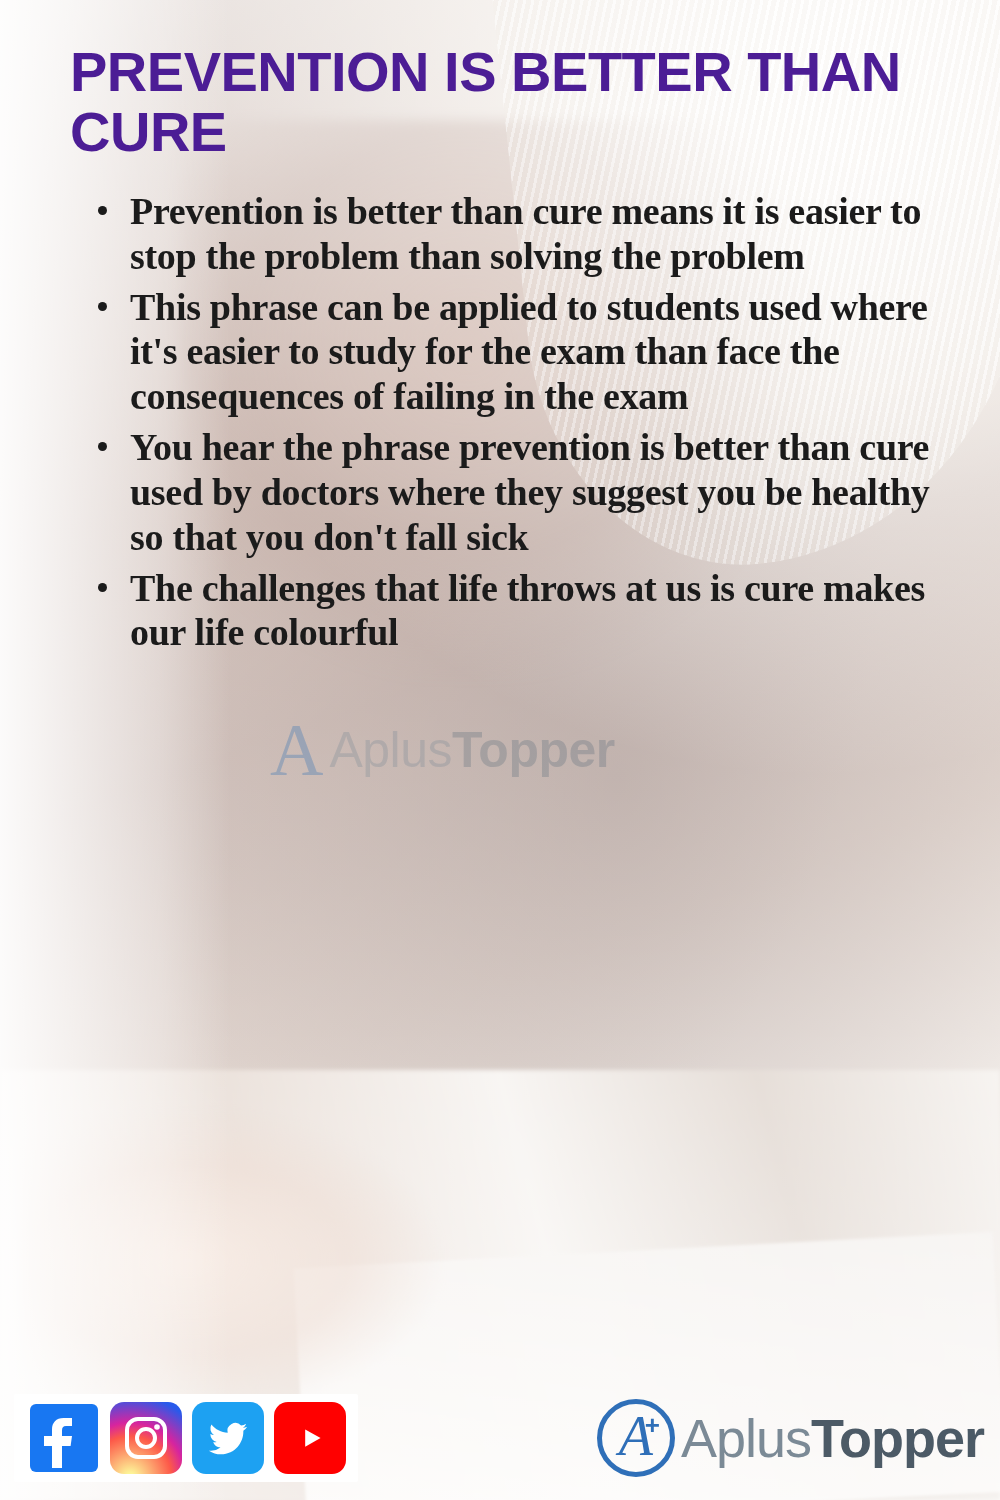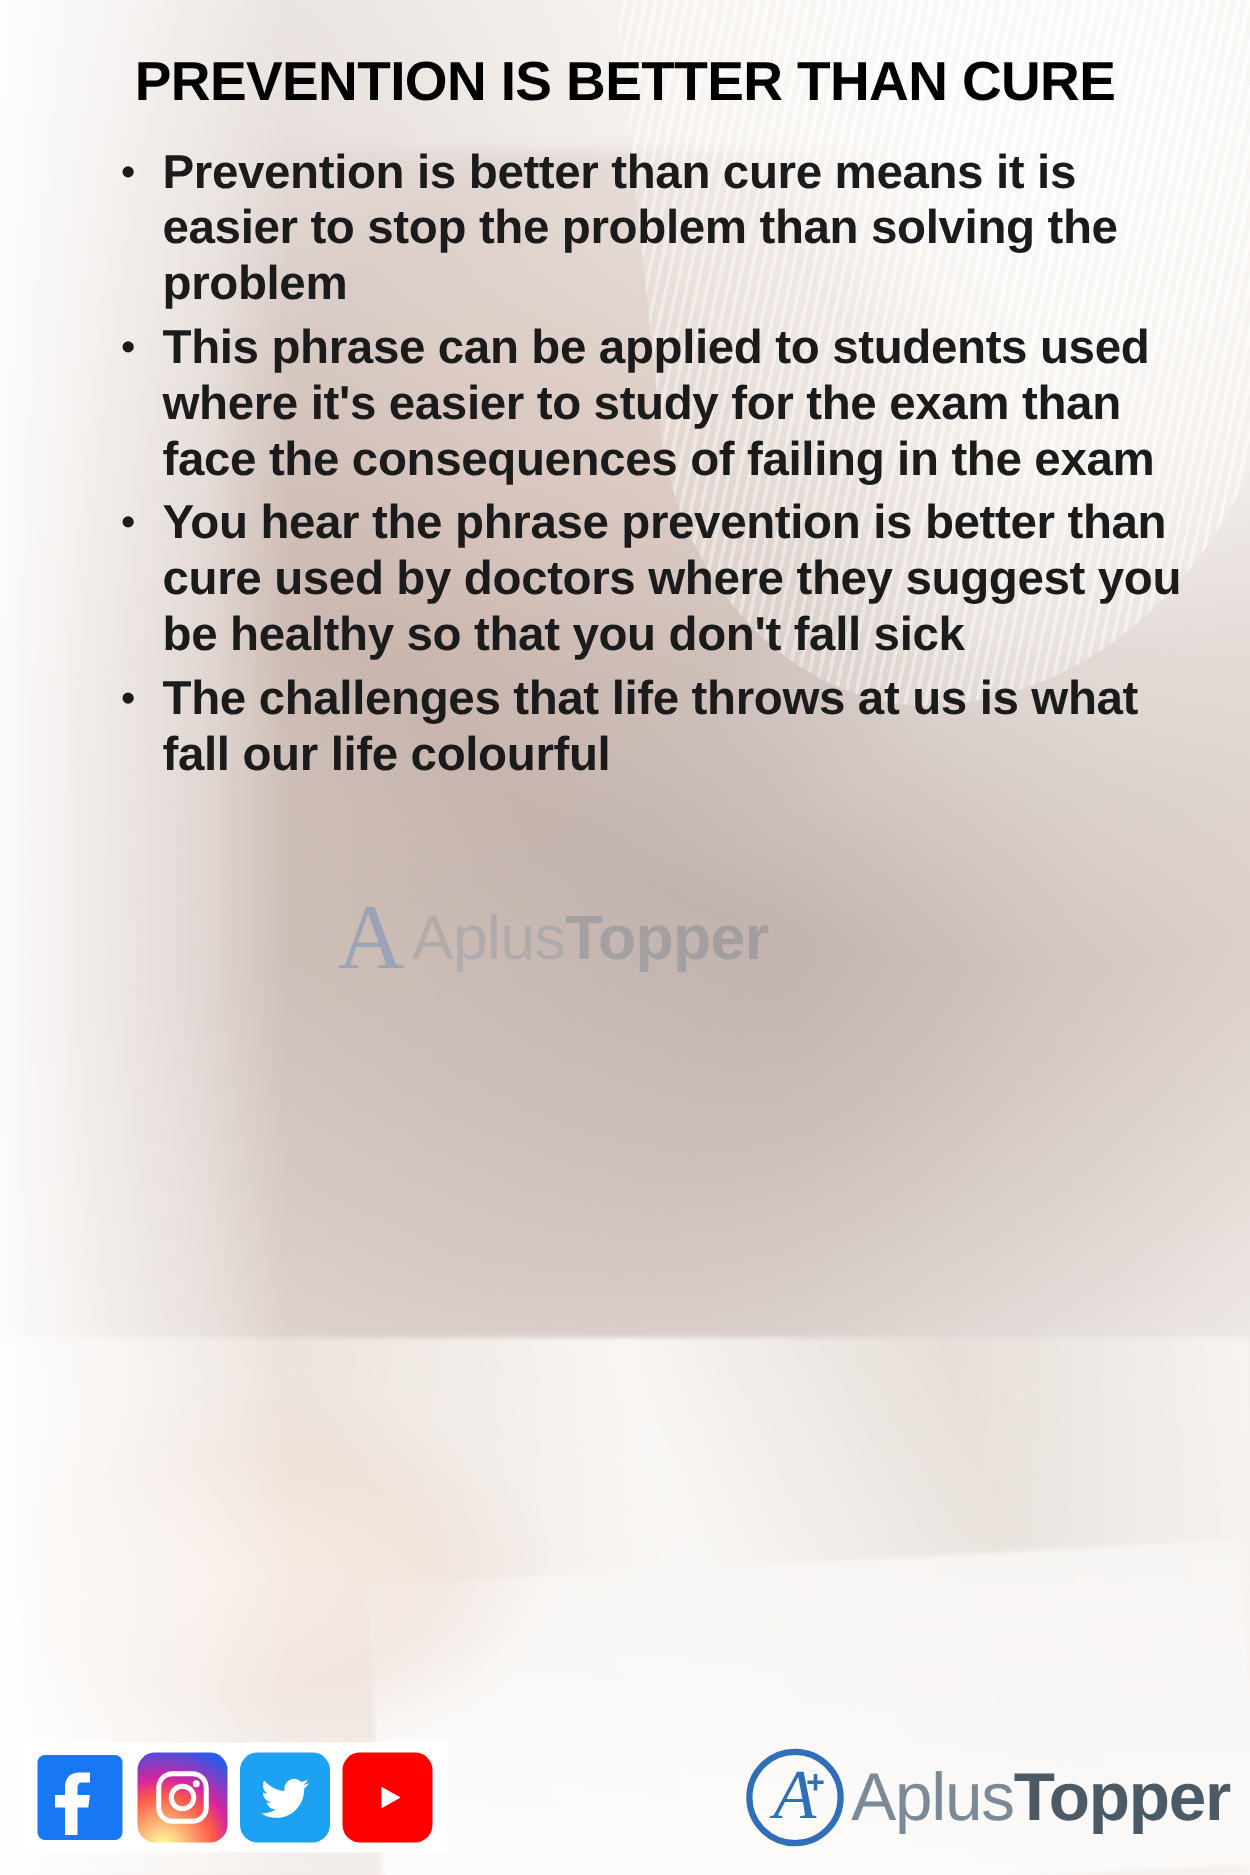--- a/index.html
+++ b/index.html
@@ -106,32 +106,32 @@
   #watermark .wm-text b { color: #5d6e7c; font-weight: 700; }
 
   
   #content {
     position: relative;
     z-index: 2;
     padding: 30px 30px 0 30px;
     height: 100%;
   }
   h1#title {
-    color: #000000;
-    font-size: 44px;
+    color: #4c1d95;
+    font-size: 56px;
     line-height: 1.08;
-    text-align: center;
     font-weight: 700;
     letter-spacing: -0.5px;
     margin: 12px 40px 26px 40px;
     text-transform: uppercase;
   }
   ul#points {
     list-style: none;
     margin: 0 10px 0 60px;
+    font-family: Liberation Serif, serif;
   }
   ul#points li {
     position: relative;
     color: #1b1b1b;
     font-size: 38px;
     line-height: 1.18;
     font-weight: 700;
     margin-bottom: 6px;
     padding-left: 40px;
     letter-spacing: -0.3px;
@@ -227,21 +227,21 @@
   <span class="wm-text"><span>Aplus</span><b>Topper</b></span>
 </div>
 
 <div id="content">
   <h1 id="title">PREVENTION IS BETTER THAN CURE</h1>
 
   <ul id="points">
     <li>Prevention is better than cure means it is easier to stop the problem than solving the problem</li>
     <li>This phrase can be applied to students used where it's easier to study for the exam than face the consequences of failing in the exam</li>
     <li>You hear the phrase prevention is better than cure used by doctors where they suggest you be healthy so that you don't fall sick</li>
-    <li>The challenges that life throws at us is what fall our life colourful</li>
+    <li>The challenges that life throws at us is cure makes our life colourful</li>
   </ul>
 </div>
 
 <div id="footer">
 
   <div id="social">
     <a class="soc fb">
       <svg width="72" height="72" viewBox="0 0 72 72" aria-hidden="true">
         <rect x="2" y="2" width="68" height="68" rx="6" fill="#1877f2"></rect>
         <path d="M44 24h-6c-3 0-4 1.6-4 4.4V34h10l-1.4 10H34v22h-10V44h-8V34h8v-6.6C24 20.8 28 16 35.6 16H44z" fill="#ffffff"></path>

